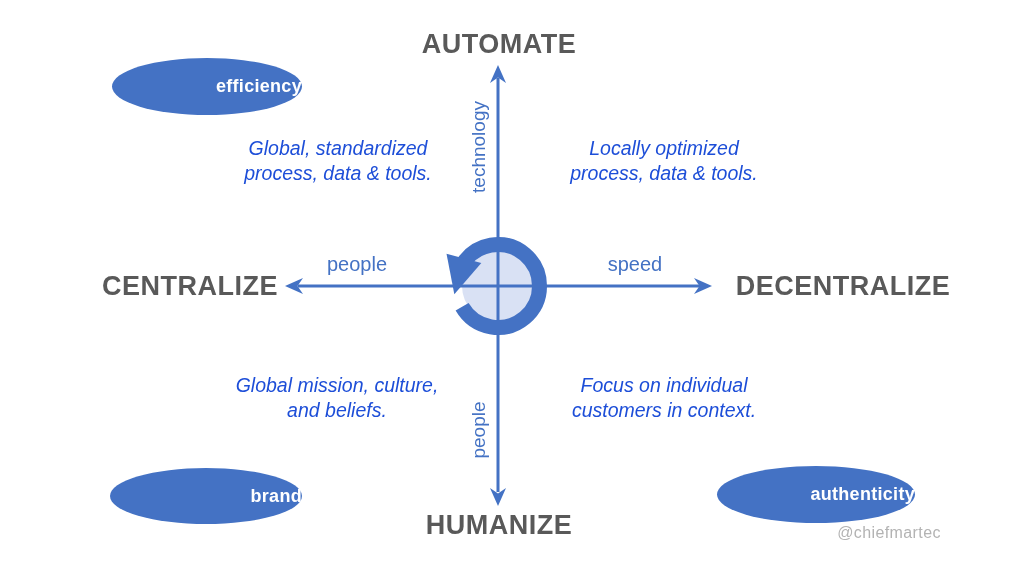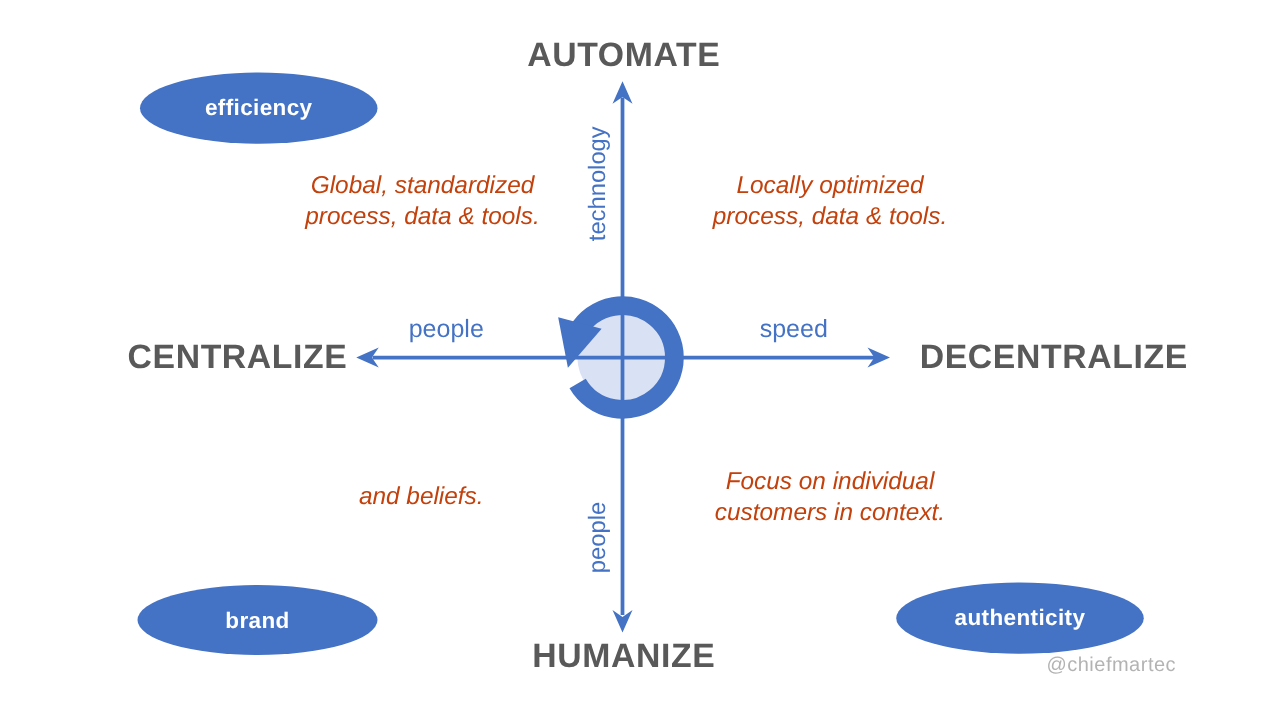--- a/index.html
+++ b/index.html
@@ -13,26 +13,26 @@
     position:absolute;transform:translate(-50%,-50%);
     font-weight:bold;font-size:27px;letter-spacing:0.5px;color:#595959;white-space:nowrap;
   }
   .axis-word{
     position:absolute;transform:translate(-50%,-50%);
     color:#4472C4;font-size:20px;white-space:nowrap;
   }
   .axis-word.rot{transform:translate(-50%,-50%) rotate(-90deg);font-size:19px;}
   .badge{
     position:absolute;background:#4472C4;border-radius:50%;
-    display:flex;align-items:center;justify-content:center;
+    display:flex;align-items:center;justify-content:flex-end;
     color:#ffffff;font-weight:bold;font-size:18px;letter-spacing:0.3px;white-space:nowrap;
   }
   .desc{
     position:absolute;transform:translate(-50%,-50%);
-    color:#c2410c;font-style:italic;font-size:19.5px;line-height:25px;
+    color:#1d4ed8;font-style:italic;font-size:19.5px;line-height:25px;
     text-align:center;white-space:nowrap;
   }
   .watermark{
     position:absolute;transform:translate(-50%,-50%);
     color:#b3b3b3;font-size:16px;letter-spacing:0.4px;white-space:nowrap;
   }
 </style>
 </head>
 <body>
 
@@ -80,20 +80,21 @@
 
   <div class="desc" style="left:338px;top:161px">
     <div>Global, standardized</div>
     <div>process, data &amp; tools.</div>
   </div>
   <div class="desc" style="left:664px;top:161px">
     <div>Locally optimized</div>
     <div>process, data &amp; tools.</div>
   </div>
   <div class="desc" style="left:337px;top:398px">
+    <div>Global mission, culture,</div>
     <div>and beliefs.</div>
   </div>
   <div class="desc" style="left:664px;top:398px">
     <div>Focus on individual</div>
     <div>customers in context.</div>
   </div>
 
   <div class="watermark" style="left:889px;top:533px">@chiefmartec</div>
 
 </div>

